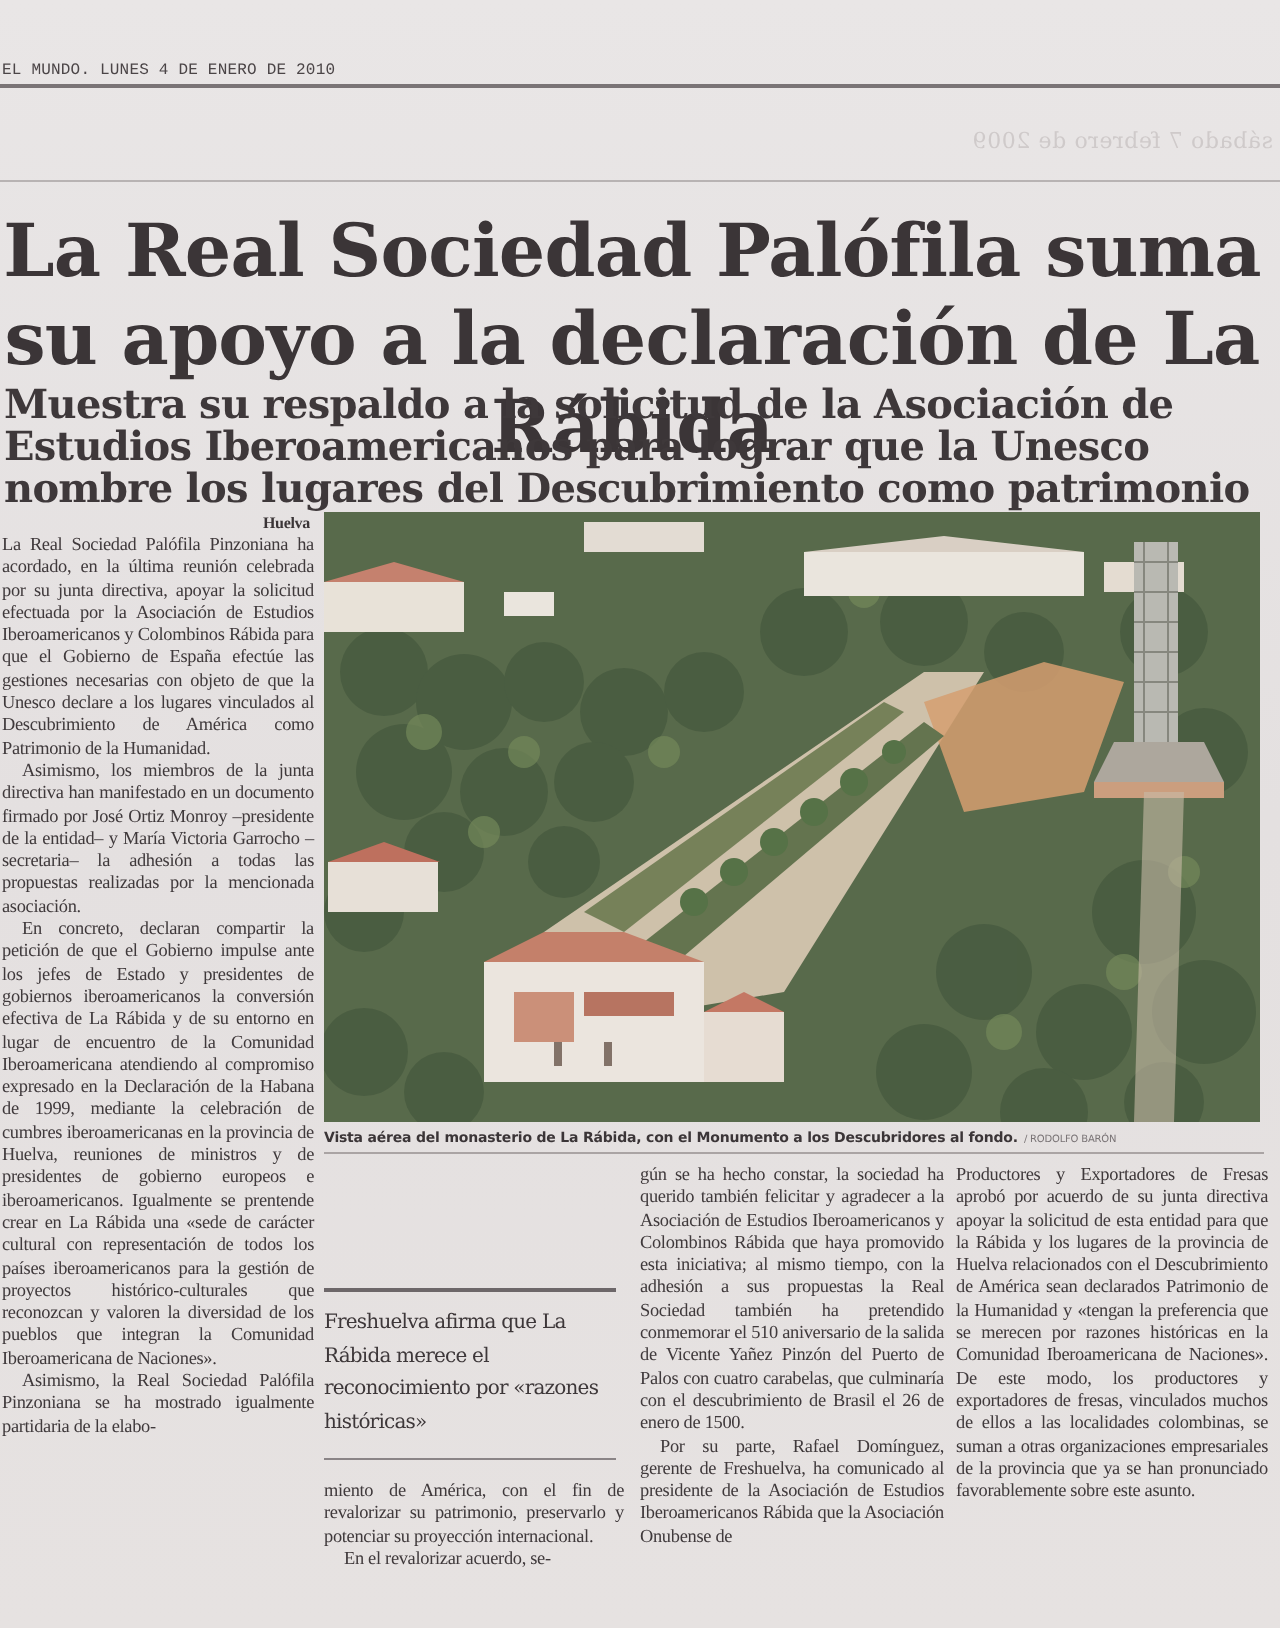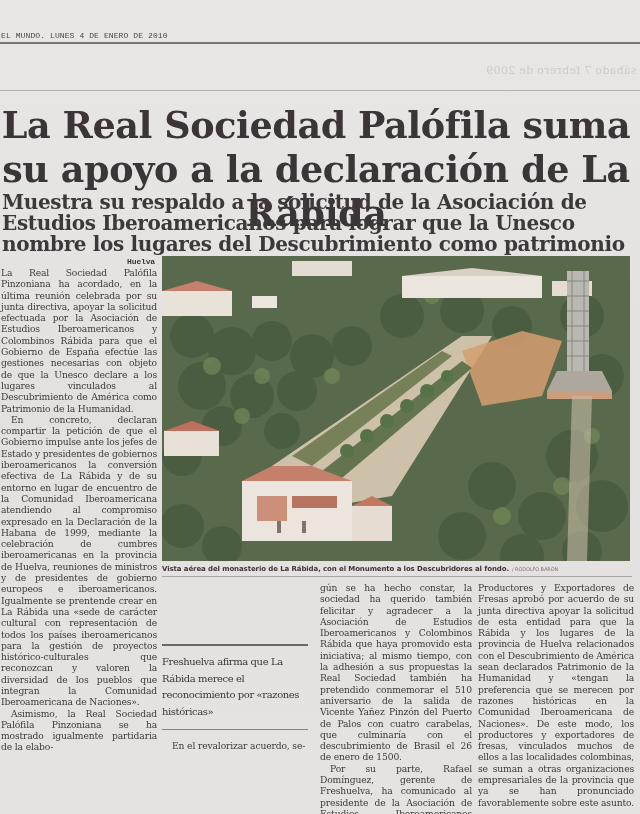--- a/index.html
+++ b/index.html
@@ -44,25 +44,25 @@
       position: absolute; left: 2px; top: 192px; width: 630px;
       font-family: "DejaVu Serif", serif; font-size: 20px; line-height: 21px;
       color: #3e383a; letter-spacing: -0.35px;
     }
     
     .col {
       position: absolute; font-family: "DejaVu Serif", serif;
       font-size: 9.2px; line-height: 11.3px; color: #3f393b;
       text-align: justify; letter-spacing: -0.15px;
     }
-    .col p { text-indent: 0; }
+    .col p { text-indent: 0; font-family: Liberation Serif, serif; }
     .col p.indent { text-indent: 10px; }
     .col1 { left: 1px; top: 256px; width: 156px; }
     .place {
-      text-align: right; font-family: Liberation Mono, monospace; font-weight: bold;
+      text-align: right; font-family: Liberation Serif, serif; font-weight: bold;
       font-size: 8px; line-height: 11px; color: #3b3537; padding-right: 2px;
     }
     .col2 { left: 162px; top: 582px; width: 150px; }
     .col2b { left: 162px; top: 740px; width: 150px; }
     .col3 { left: 320px; top: 582px; width: 152px; }
     .col4 { left: 478px; top: 582px; width: 156px; }
     
     .photo {
       position: absolute; left: 162px; top: 256px; width: 468px; height: 305px;
       overflow: hidden; background: #6b7a52;
@@ -93,20 +93,21 @@
   <div class="rule-top"></div>
   <div class="ghost">sábado 7 febrero de 2009</div>
   <div class="ghost-rule"></div>
 
   <h1 class="headline">La Real Sociedad Palófila suma su apoyo a la declaración de La Rábida</h1>
   <h2 class="subhead">Muestra su respaldo a la solicitud de la Asociación de Estudios Iberoamericanos para lograr que la Unesco nombre los lugares del Descubrimiento como patrimonio</h2>
 
   <div class="col col1">
     <div class="place">Huelva</div>
     <p>La Real Sociedad Palófila Pinzoniana ha acordado, en la última reunión celebrada por su junta directiva, apoyar la solicitud efectuada por la Asociación de Estudios Iberoamericanos y Colombinos Rábida para que el Gobierno de España efectúe las gestiones necesarias con objeto de que la Unesco declare a los lugares vinculados al Descubrimiento de América como Patrimonio de la Humanidad.</p>
+    <p class="indent">Asimismo, los miembros de la junta directiva han manifestado en un documento firmado por José Ortiz Monroy –presidente de la entidad– y María Victoria Garrocho –secretaria– la adhesión a todas las propuestas realizadas por la mencionada asociación.</p>
     <p class="indent">En concreto, declaran compartir la petición de que el Gobierno impulse ante los jefes de Estado y presidentes de gobiernos iberoamericanos la conversión efectiva de La Rábida y de su entorno en lugar de encuentro de la Comunidad Iberoamericana atendiendo al compromiso expresado en la Declaración de la Habana de 1999, mediante la celebración de cumbres iberoamericanas en la provincia de Huelva, reuniones de ministros y de presidentes de gobierno europeos e iberoamericanos. Igualmente se prentende crear en La Rábida una «sede de carácter cultural con representación de todos los países iberoamericanos para la gestión de proyectos histórico-culturales que reconozcan y valoren la diversidad de los pueblos que integran la Comunidad Iberoamericana de Naciones».</p>
     <p class="indent">Asimismo, la Real Sociedad Palófila Pinzoniana se ha mostrado igualmente partidaria de la elabo-</p>
   </div>
 
   <div class="photo" title="Aerial view of the La Rábida monastery with the Monument to the Discoverers in the background">
     <svg width="468" height="305" viewBox="0 0 468 305">
       <defs>
         <radialGradient id="tree" cx="50%" cy="40%" r="60%">
           <stop offset="0%" stop-color="#5b7347"></stop>
           <stop offset="100%" stop-color="#2f4530"></stop>
@@ -209,20 +210,21 @@
   </div>
   <div class="caption">
     <span>Vista aérea del monasterio de La Rábida, con el Monumento a los Descubridores al fondo.</span><span class="credit">/ RODOLFO BARÓN</span>
   </div>
   <div class="caption-rule"></div>
 
   <div class="pq-rule1"></div>
   <div class="pullquote">Freshuelva afirma que La Rábida merece el reconocimiento por «razones históricas»</div>
   <div class="pq-rule2"></div>
   <div class="col col2b">
+    <p>miento de América, con el fin de revalorizar su patrimonio, preservarlo y potenciar su proyección internacional.</p>
     <p class="indent">En el revalorizar acuerdo, se-</p>
   </div>
 
   <div class="col col3">
     <p>gún se ha hecho constar, la sociedad ha querido también felicitar y agradecer a la Asociación de Estudios Iberoamericanos y Colombinos Rábida que haya promovido esta iniciativa; al mismo tiempo, con la adhesión a sus propuestas la Real Sociedad también ha pretendido conmemorar el 510 aniversario de la salida de Vicente Yañez Pinzón del Puerto de Palos con cuatro carabelas, que culminaría con el descubrimiento de Brasil el 26 de enero de 1500.</p>
     <p class="indent">Por su parte, Rafael Domínguez, gerente de Freshuelva, ha comunicado al presidente de la Asociación de Estudios Iberoamericanos Rábida que la Asociación Onubense de</p>
   </div>
 
   <div class="col col4">
     <p>Productores y Exportadores de Fresas aprobó por acuerdo de su junta directiva apoyar la solicitud de esta entidad para que la Rábida y los lugares de la provincia de Huelva relacionados con el Descubrimiento de América sean declarados Patrimonio de la Humanidad y «tengan la preferencia que se merecen por razones históricas en la Comunidad Iberoamericana de Naciones». De este modo, los productores y exportadores de fresas, vinculados muchos de ellos a las localidades colombinas, se suman a otras organizaciones empresariales de la provincia que ya se han pronunciado favorablemente sobre este asunto.</p>

